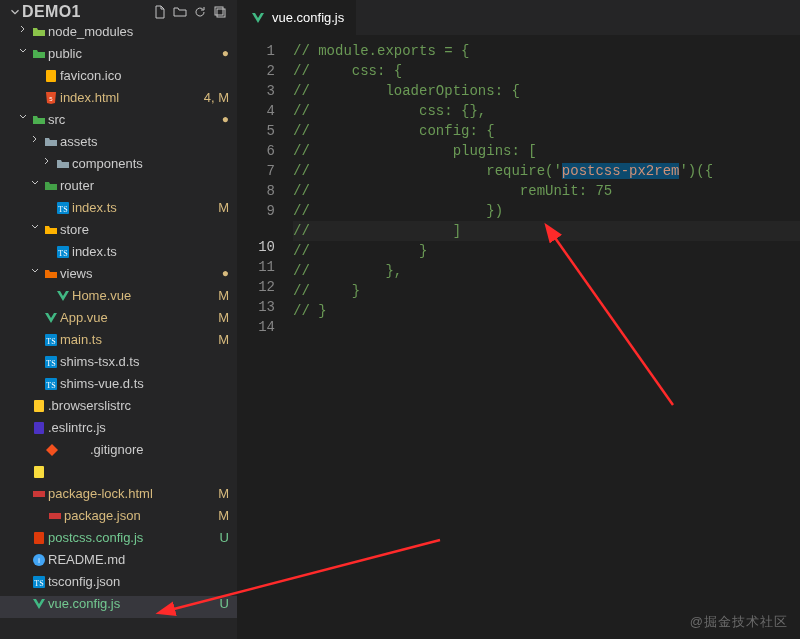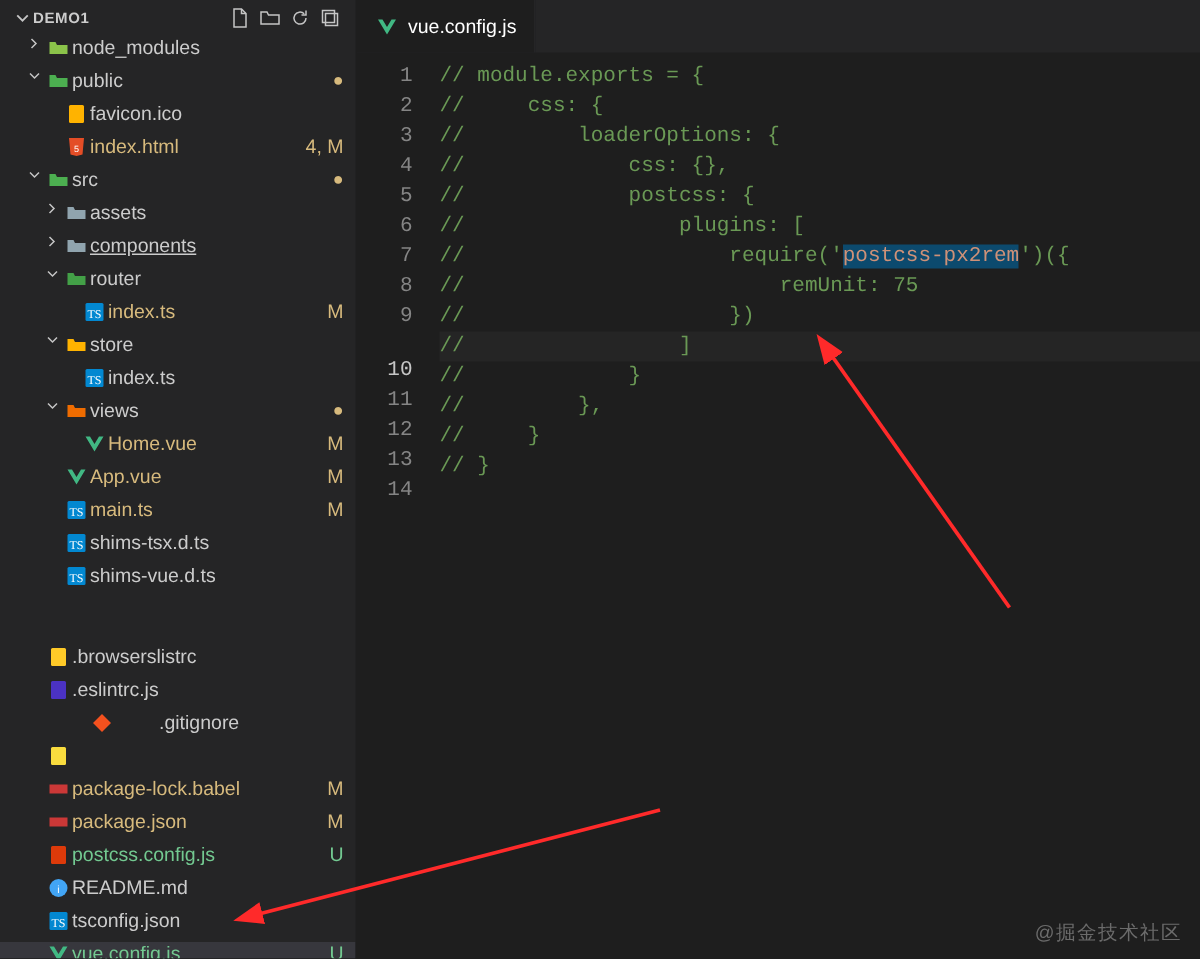--- a/index.html
+++ b/index.html
@@ -19,21 +19,21 @@
   background: #252526;
   display: flex;
   flex-direction: column;
   border-right: 1px solid #1e1e1e;
 }
 .sidebar-header {
   display: flex;
   align-items: center;
   padding: 3px 8px 3px 8px;
   height: 24px;
-  font-size: 10px;
+  font-size: 16px;
   font-weight: bold;
   color: #cccccc;
 }
 .sidebar-header .chev { width: 14px; display: inline-flex; justify-content: center; }
 .sidebar-header .title { flex: 1; letter-spacing: 0.4px; }
 .sidebar-header .actions { display: flex; gap: 2px; }
 .sidebar-header .actions span {
   width: 18px; height: 18px; display: inline-flex; align-items: center; justify-content: center;
   color: #c5c5c5;
 }
@@ -225,21 +225,21 @@
             <path d="M3 2l3 3-3 3" stroke="#c5c5c5" fill="none"></path>
           </svg>
         </span>
         <span class="icon">
           <svg class="ico-svg" viewBox="0 0 16 16">
             <path d="M2 4h4l1 2h7v6H2z" fill="#90a4ae"></path>
           </svg>
         </span>
         <span class="label">assets</span>
       </div>
-      <div class="tree-row" style="padding-left: 28px; text-decoration: underline;">
+      <div class="tree-row" style="padding-left: 40px;">
         <span class="chev">
           <svg width="10" height="10" viewBox="0 0 10 10">
             <path d="M3 2l3 3-3 3" stroke="#c5c5c5" fill="none"></path>
           </svg>
         </span>
         <span class="icon">
           <svg class="ico-svg" viewBox="0 0 16 16">
             <path d="M2 4h4l1 2h7v6H2z" fill="#90a4ae"></path>
           </svg>
         </span>
@@ -350,39 +350,39 @@
       <div class="tree-row" style="padding-left: 28px;">
         <span class="chev"></span>
         <span class="icon">
           <svg class="ico-svg" viewBox="0 0 16 16">
             <rect x="2" y="2" width="12" height="12" rx="1" fill="#0288d1"></rect>
             <text x="8" y="12" font-size="8" text-anchor="middle" fill="#fff" font-family="Consolas">TS</text>
           </svg>
         </span>
         <span class="label">shims-vue.d.ts</span>
       </div>
-      <div class="tree-row" style="padding-left: 16px; margin-top: 32px;">
+      <div class="tree-row" style="padding-left: 16px;">
         <span class="chev"></span>
         <span class="icon">
           <svg class="ico-svg" viewBox="0 0 16 16">
             <rect x="3" y="2" width="10" height="12" rx="1" fill="#ffca28"></rect>
           </svg>
         </span>
         <span class="label">.browserslistrc</span>
       </div>
       <div class="tree-row" style="padding-left: 16px;">
         <span class="chev"></span>
         <span class="icon">
           <svg class="ico-svg" viewBox="0 0 16 16">
             <rect x="3" y="2" width="10" height="12" rx="1" fill="#4b32c3"></rect>
           </svg>
         </span>
         <span class="label">.eslintrc.js</span>
       </div>
-      <div class="tree-row" style="padding-left: 16px; gap: 29px;">
+      <div class="tree-row" style=" gap: 29px;">
         <span class="chev"></span>
         <span class="icon">
           <svg class="ico-svg" viewBox="0 0 16 16">
             <path d="M8 2l6 6-6 6-6-6z" fill="#f4511e"></path>
           </svg>
         </span>
         <span class="label">.gitignore</span>
       </div>
       <div class="tree-row" style="padding-left: 16px;">
         <span class="chev"></span>
@@ -392,24 +392,24 @@
           </svg>
         </span>
       </div>
       <div class="tree-row" style="padding-left: 16px;">
         <span class="chev"></span>
         <span class="icon">
           <svg class="ico-svg" viewBox="0 0 16 16">
             <rect x="2" y="5" width="12" height="6" fill="#cb3837"></rect>
           </svg>
         </span>
-        <span class="label m">package-lock.babel</span>
+        <span class="label m">package-lock.html</span>
         <span class="status m">M</span>
       </div>
-      <div class="tree-row" style="padding-left: 16px;">
+      <div class="tree-row" style="padding-left: 16px; margin-left: 16px;">
         <span class="chev"></span>
         <span class="icon">
           <svg class="ico-svg" viewBox="0 0 16 16">
             <rect x="2" y="5" width="12" height="6" fill="#cb3837"></rect>
           </svg>
         </span>
         <span class="label m">package.json</span>
         <span class="status m">M</span>
       </div>
       <div class="tree-row" style="padding-left: 16px;">
@@ -481,21 +481,21 @@
         <div class="ln">11</div>
         <div class="ln">12</div>
         <div class="ln">13</div>
         <div class="ln">14</div>
       </div>
     <div class="code" id="code">
         <div class="line">// module.exports = {</div>
         <div class="line">//     css: {</div>
         <div class="line">//         loaderOptions: {</div>
         <div class="line">//             css: {},</div>
-        <div class="line">//             postcss: {</div>
+        <div class="line">//             config: {</div>
         <div class="line">//                 plugins: [</div>
         <div class="line">//                     require('<span class="hl">postcss-px2rem</span>')({</div>
         <div class="line">//                         remUnit: 75</div>
         <div class="line">//                     })</div>
         <div class="line cur">//                 ]</div>
         <div class="line">//             }</div>
         <div class="line">//         },</div>
         <div class="line">//     }</div>
         <div class="line">// }</div>
       </div>

